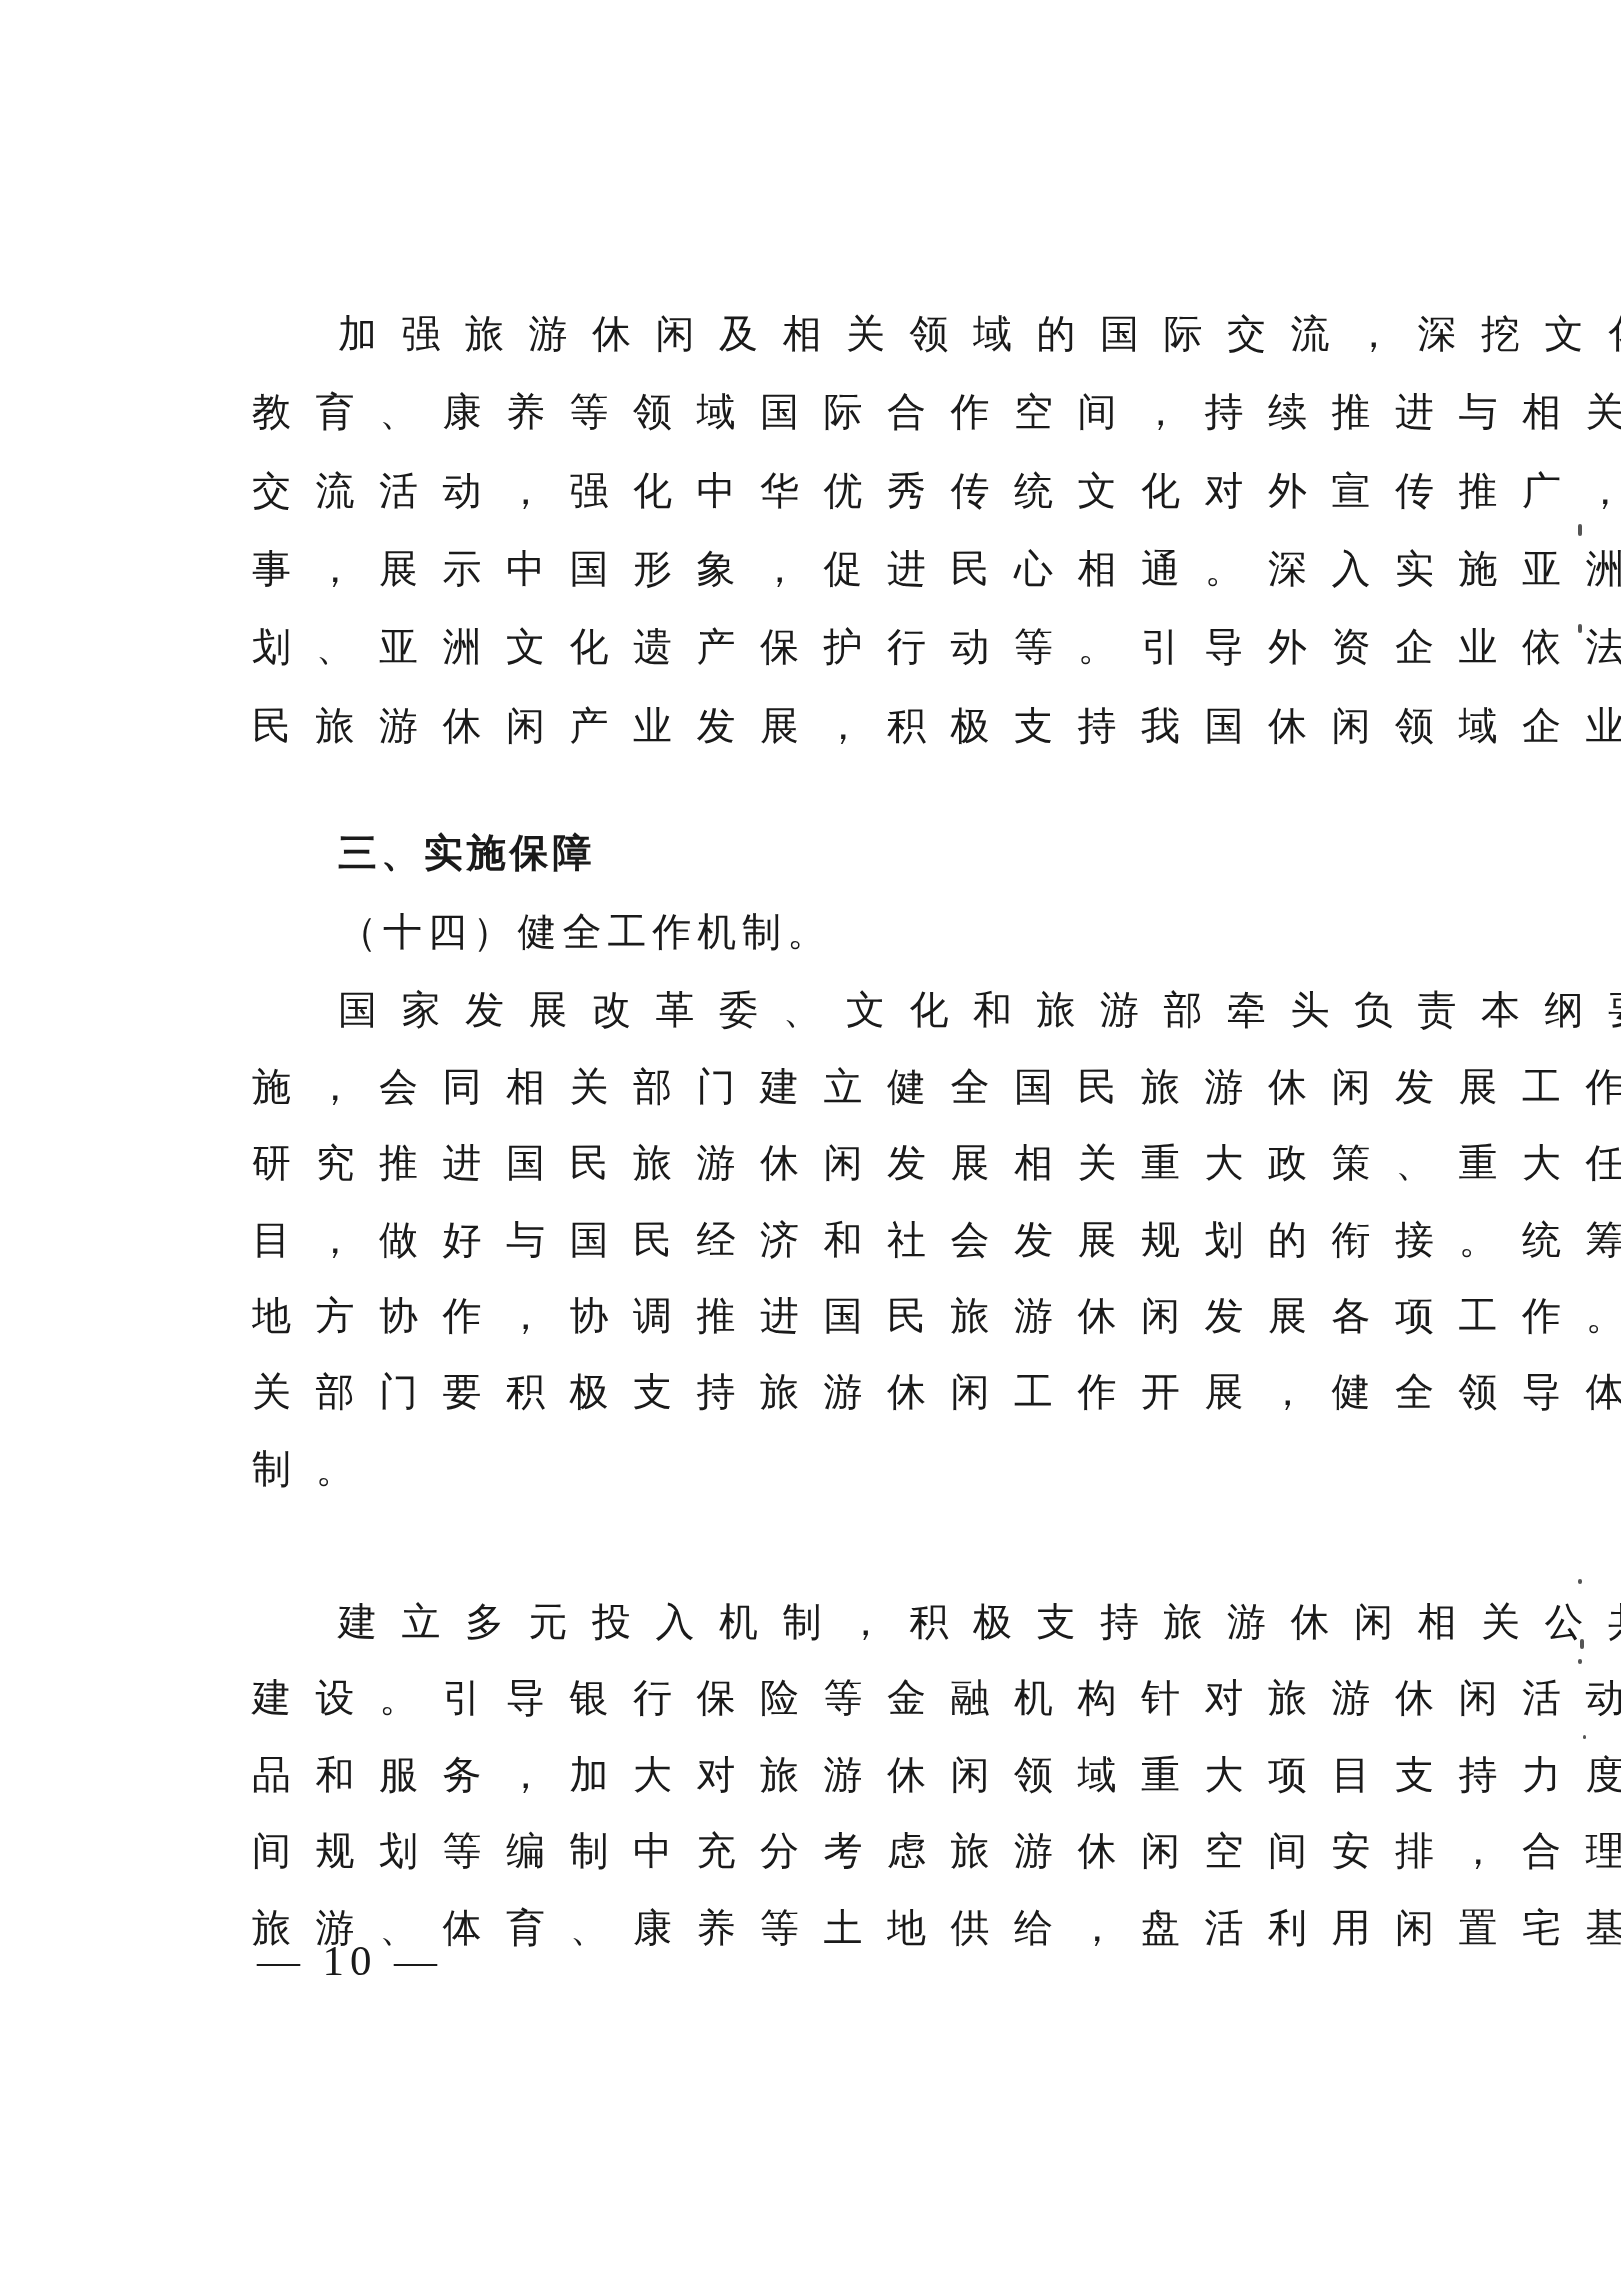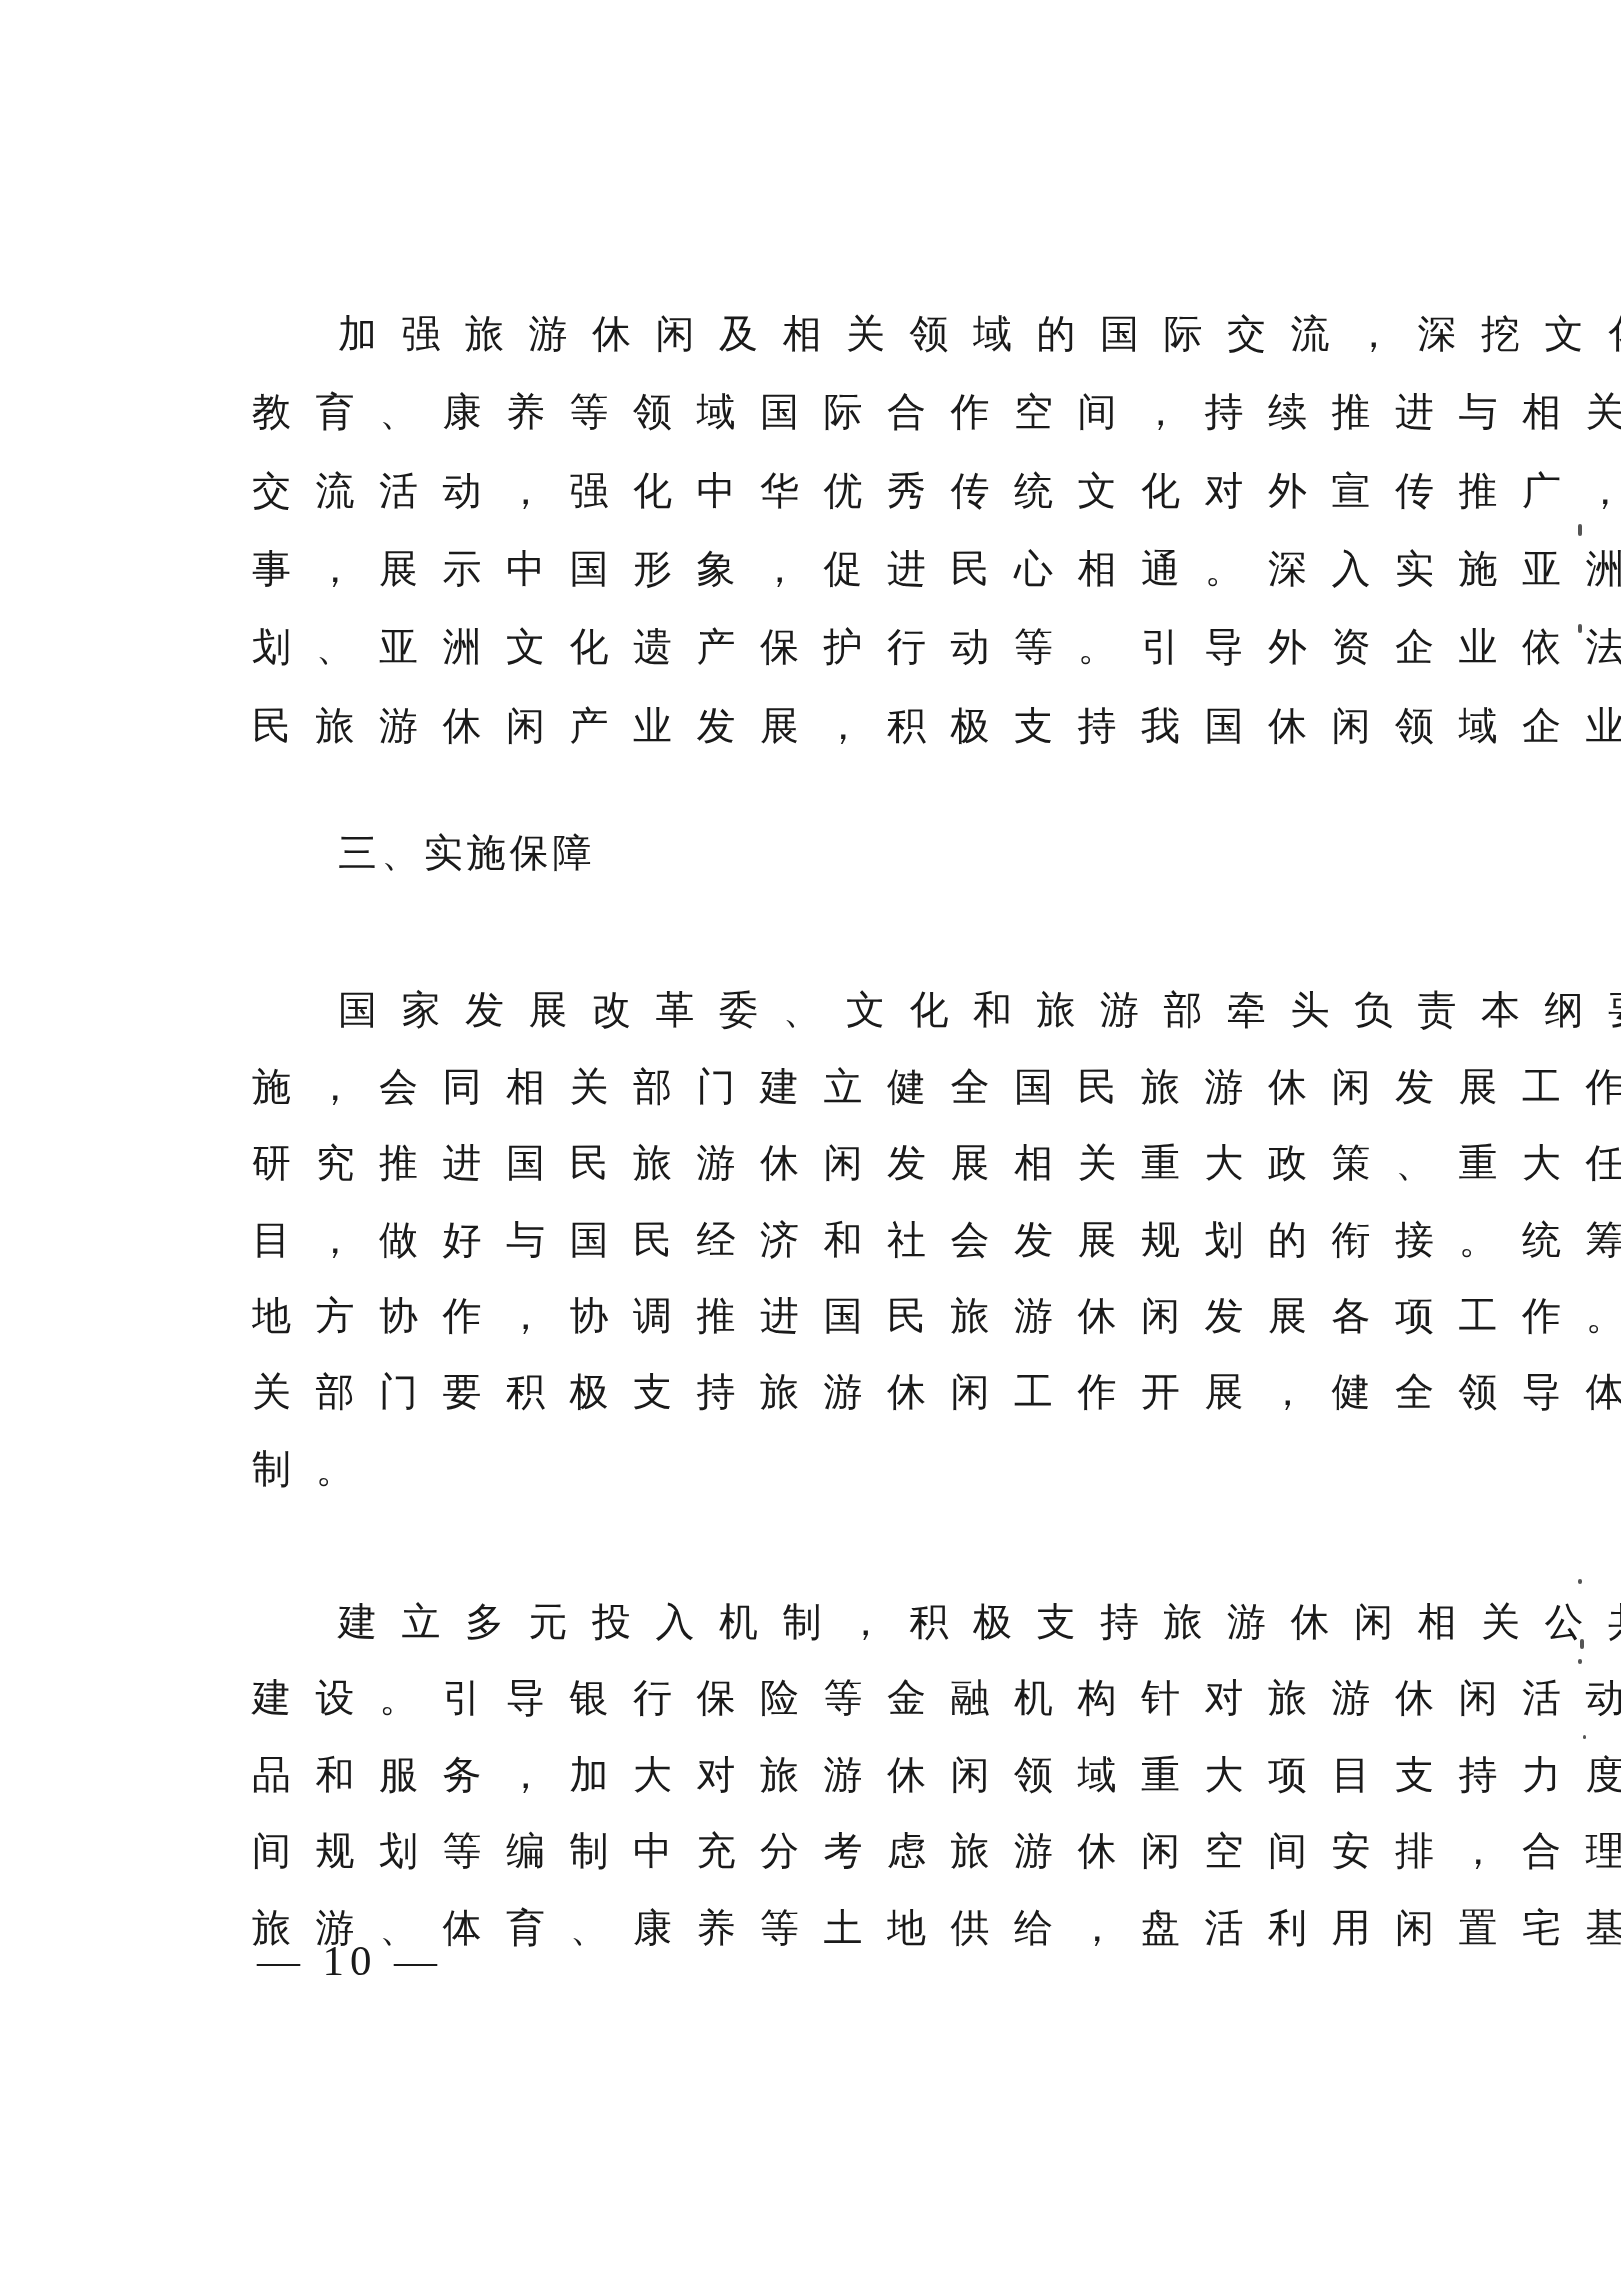--- a/index.html
+++ b/index.html
@@ -10,21 +10,21 @@
     left: 252px;
     width: 1157px;
     font-family: "DejaVu Serif", "Liberation Serif", serif;
     font-size: 39px;
     line-height: 59px;
     color: #1a1a1a;
     white-space: nowrap;
     letter-spacing: 24.5px;
   }
   .line.indent { left: 338px; }
-  .heading { font-family: "DejaVu Sans", "Liberation Sans", sans-serif; font-weight: normal; letter-spacing: 3.9px; }
+  .heading { font-family: "DejaVu Sans", "Liberation Sans", sans-serif; font-weight: bold; letter-spacing: 3.9px; }
   .sub { letter-spacing: 5.9px; }
   .pagenum {
     position: absolute;
     left: 257px; top: 1923px;
     font-family: "Liberation Serif", "DejaVu Serif", serif;
     font-size: 43px; color: #1a1a1a; line-height: 49px;
     letter-spacing: 5.9px;
     text-align: center;
   }
   .mark { position: absolute; background: #555; border-radius: 2px; }
@@ -34,20 +34,21 @@
 
 <div class="page">
   <div class="line indent" style="top:304px">加强旅游休闲及相关领域的国际交流，深挖文化、体育、</div>
   <div class="line" style="top:382px">教育、康养等领域国际合作空间，持续推进与相关国家的各类</div>
   <div class="line" style="top:461px">交流活动，强化中华优秀传统文化对外宣传推广，讲好中国故</div>
   <div class="line" style="top:539px">事，展示中国形象，促进民心相通。深入实施亚洲旅游促进计</div>
   <div class="line" style="top:617px">划、亚洲文化遗产保护行动等。引导外资企业依法依规参与国</div>
   <div class="line" style="top:696px">民旅游休闲产业发展，积极支持我国休闲领域企业与国际知名</div>
 
   <div class="line indent heading" style="top:823px">三、实施保障</div>
+  <div class="line indent sub" style="top:902px">（十四）健全工作机制。</div>
 
   <div class="line indent" style="top:980px">国家发展改革委、文化和旅游部牵头负责本纲要组织实</div>
   <div class="line" style="top:1057px">施，会同相关部门建立健全国民旅游休闲发展工作协调机制，</div>
   <div class="line" style="top:1133px">研究推进国民旅游休闲发展相关重大政策、重大任务、重大项</div>
   <div class="line" style="top:1210px">目，做好与国民经济和社会发展规划的衔接。统筹加强部门和</div>
   <div class="line" style="top:1286px">地方协作，协调推进国民旅游休闲发展各项工作。各地区各有</div>
   <div class="line" style="top:1362px">关部门要积极支持旅游休闲工作开展，健全领导体制和工作机</div>
   <div class="line" style="top:1439px">制。</div>
 
 

